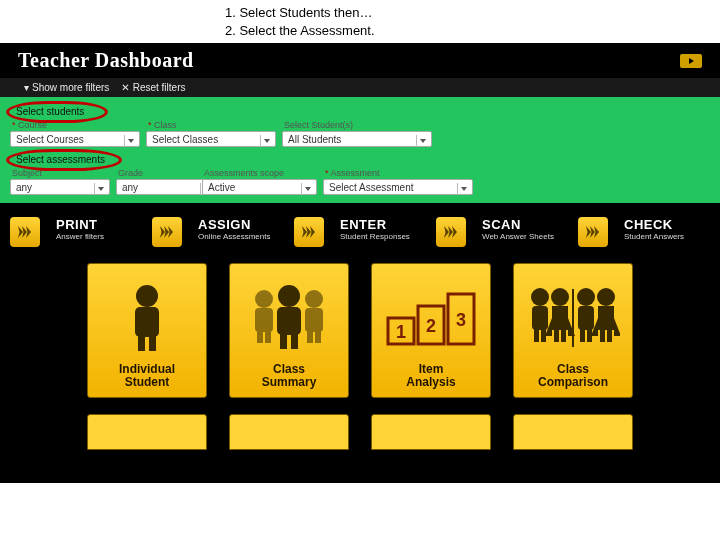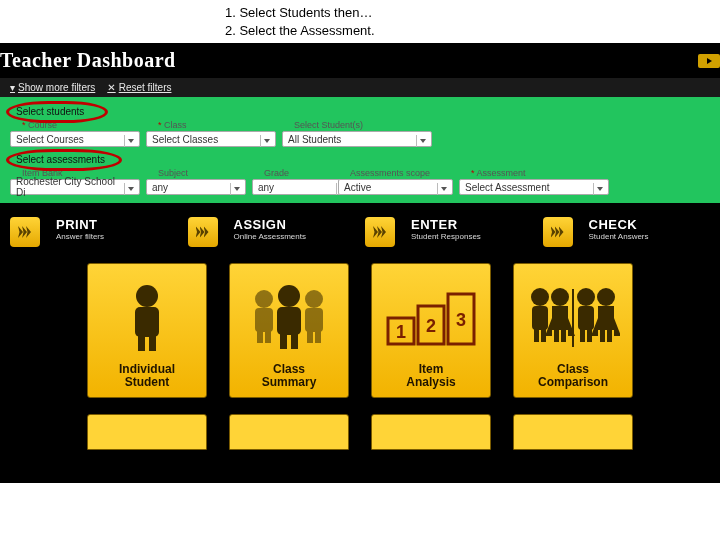--- a/index.html
+++ b/index.html
@@ -1,31 +1,31 @@
 <!DOCTYPE html>
 <html><head>
 <meta charset="utf-8">
 <style>
   * { box-sizing: border-box; margin: 0; padding: 0; }
   body { width: 720px; height: 540px; background: #fff; font-family: Arial, sans-serif; overflow: hidden; }
   .caption { padding: 4px 0 4px 225px; font-size: 13px; line-height: 1.35; }
   .app { background: #000; width: 100%; height: 440px; position: relative; }
-  .titlebar { display:flex; align-items:center; padding: 6px 0; justify-content: space-between; }
+  .titlebar { display:flex; align-items:center; padding: 6px 18px; justify-content: space-between; }
   .titlebar h1 { font-family: Georgia, 'Times New Roman', serif; color:#fff; font-size: 20px; font-weight: bold; letter-spacing: .5px; }
   .yt-badge { margin-left:auto; width:22px; height:14px; background:#d0a000; border-radius:2px; display:flex; align-items:center; justify-content:center; }
   .yt-badge:before { content:""; border-left:5px solid #000; border-top:3px solid transparent; border-bottom:3px solid transparent; }
-  .filters-bar { background:#1a1a1a; color:#e7e7e7; font-size:10px; padding:4px 10px; display:flex; gap:12px; align-items:center;text-decoration:underline; }
+  .filters-bar { background:#1a1a1a; color:#e7e7e7; font-size:10px; padding:4px 24px; display:flex; gap:12px; align-items:center; }
   .filters-bar .glyph{ margin-right:3px; }
   .filters-bar span { cursor:pointer; }
   .panel { background:#22c55e; padding:4px 10px 8px; }
   .row-label { position:relative; display:inline-block; font-size:10px; color:#111; margin:4px 0 2px 2px; padding:1px 4px; }
   .circle { position:absolute; left:-6px; top:-4px; width:102px; height:22px; border:3px solid #c00000; border-radius:50%/60%; pointer-events:none; }
   .fields { display:flex; gap:6px; }
   .field-col { display:flex; flex-direction:column; }
-  .field-col label { font-size:9px; color:#555; margin:0 0 1px 12px; }
+  .field-col label { font-size:9px; color:#555; margin:0 0 1px 2px; }
   .req:before { content:"* "; color:#b00; }
   .dd { height:16px; background:#fff; border:1px solid #aaa; border-radius:2px; font-size:10px; color:#333; padding:0 16px 0 5px; display:flex; align-items:center; position:relative; min-width:100px; }
   .dd .arrow { position:absolute; right:3px; top:3px; width:12px; height:12px; border-left:1px solid #bbb; display:flex; align-items:center; justify-content:center; }
   .dd .arrow:after { content:""; border-top:4px solid #555; border-left:3px solid transparent; border-right:3px solid transparent; }
   .action-row { background:#000; display:flex; gap:10px; padding:14px 10px 6px; }
   .action-item { display:flex; align-items:flex-start; gap:16px; color:#fff; flex:1; }
   .chev-box { width:30px; height:30px; background:linear-gradient(#ffd437,#e5a800); border-radius:4px; display:flex; align-items:center; justify-content:center; flex-shrink:0; }
   .chevs { display:flex; gap:-2px; }
   .chevs span { display:block; width:5px; height:12px; background:#5a4200; clip-path: polygon(0 0,100% 50%,0 100%,30% 50%); margin-left:-1px;}
   .action-text .big { font-weight:bold; font-size:13px; letter-spacing:.5px; }
@@ -86,27 +86,20 @@
             <span class="arrow"></span>
           </div>
       </div>
     </div>
 
     <div class="row-label" style="margin-top:6px">
       <span>Select assessments</span>
       <div class="circle" style="width:116px"></div>
     </div>
     <div class="fields">
-      <div class="field-col" style="width:130px">
-        <label>Item Bank</label>
-        <div class="dd">
-            <span>Rochester City School Di</span>
-            <span class="arrow"></span>
-          </div>
-      </div>
       <div class="field-col" style="width:100px">
         <label>Subject</label>
         <div class="dd">
             <span>any</span>
             <span class="arrow"></span>
           </div>
       </div>
       <div class="field-col" style="width:80px">
         <label>Grade</label>
         <div class="dd">
@@ -162,20 +155,33 @@
       <div class="chev-box">
           <div class="chevs">
             <span></span>
             <span></span>
             <span></span>
           </div>
         </div>
       <div class="action-text">
           <div class="big">ENTER</div>
           <div class="small">Student Responses</div>
+        </div>
+    </div>
+    <div class="action-item">
+      <div class="chev-box">
+          <div class="chevs">
+            <span></span>
+            <span></span>
+            <span></span>
+          </div>
+        </div>
+      <div class="action-text">
+          <div class="big">SCAN</div>
+          <div class="small">Web Answer Sheets</div>
         </div>
     </div>
     <div class="action-item">
       <div class="chev-box">
           <div class="chevs">
             <span></span>
             <span></span>
             <span></span>
           </div>
         </div>

